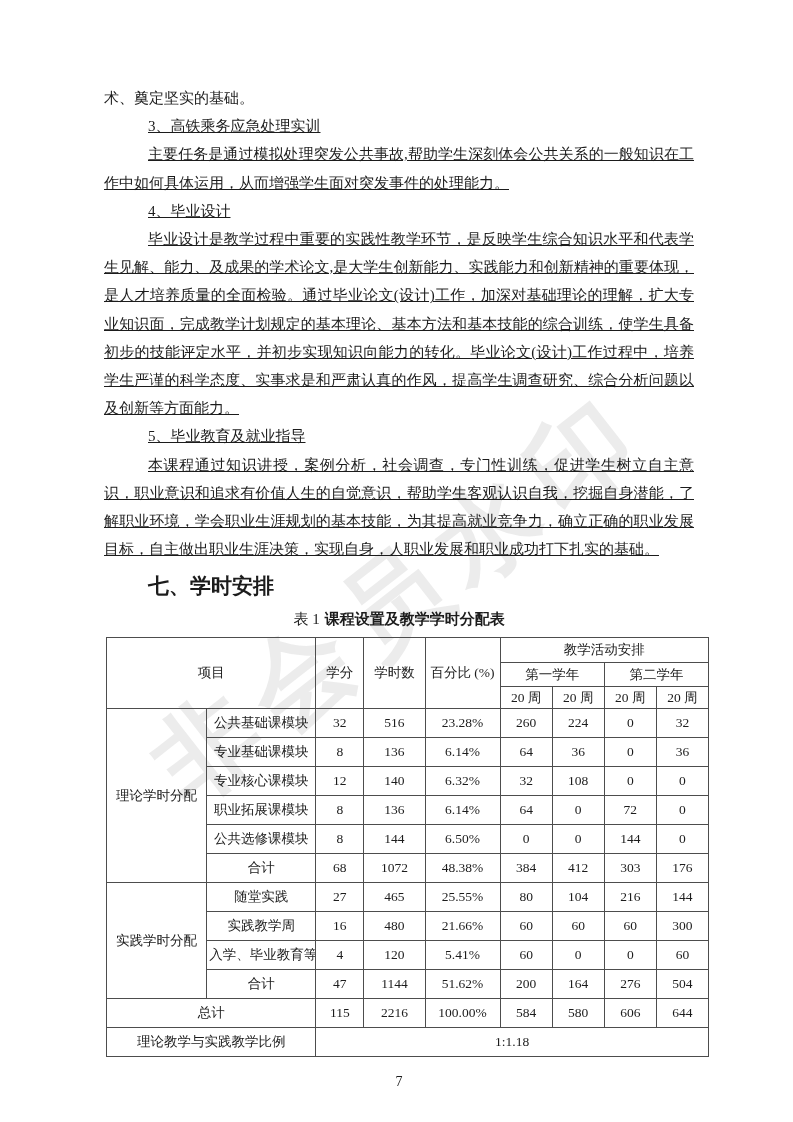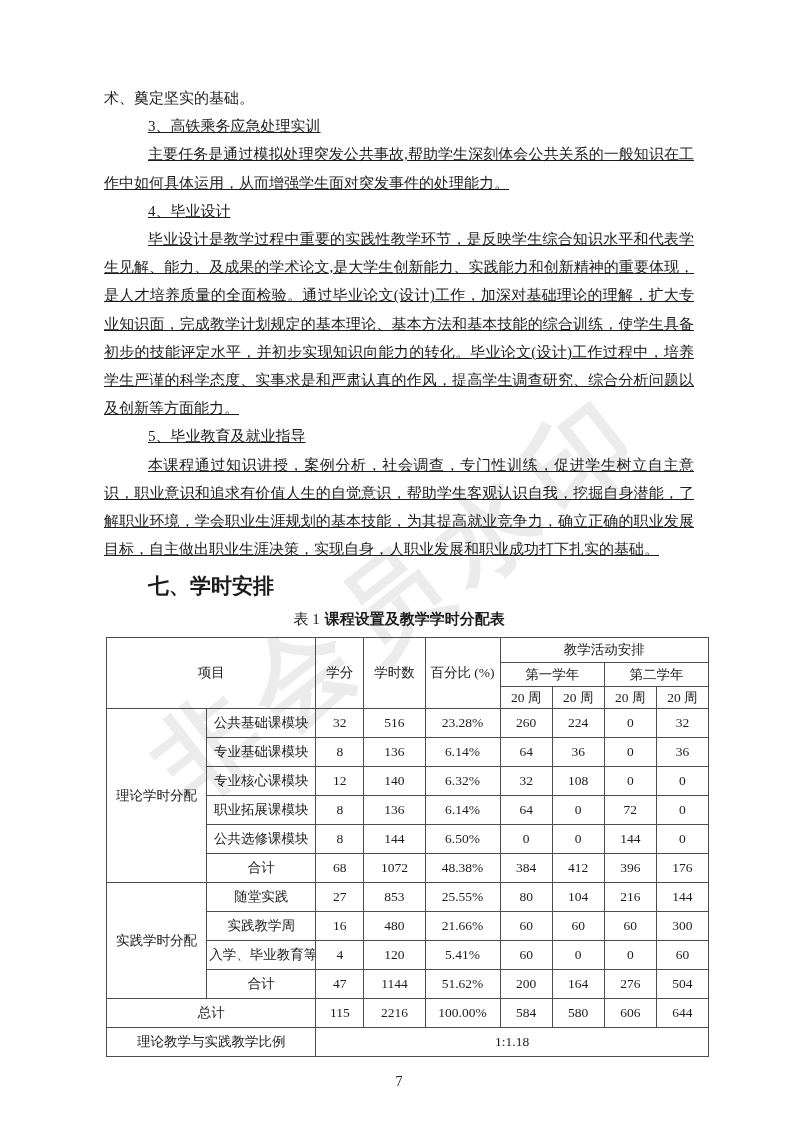--- a/index.html
+++ b/index.html
@@ -189,28 +189,28 @@
           <td>144</td>
           <td>0</td>
         </tr>
         <tr>
           <td>合计</td>
           <td>68</td>
           <td>1072</td>
           <td>48.38%</td>
           <td>384</td>
           <td>412</td>
-          <td>396</td>
+          <td>303</td>
           <td>176</td>
         </tr>
         <tr>
           <td rowspan="4">实践学时分配</td>
           <td>随堂实践</td>
           <td>27</td>
-          <td>853</td>
+          <td>465</td>
           <td>25.55%</td>
           <td>80</td>
           <td>104</td>
           <td>216</td>
           <td>144</td>
         </tr>
         <tr>
           <td>实践教学周</td>
           <td>16</td>
           <td>480</td>

